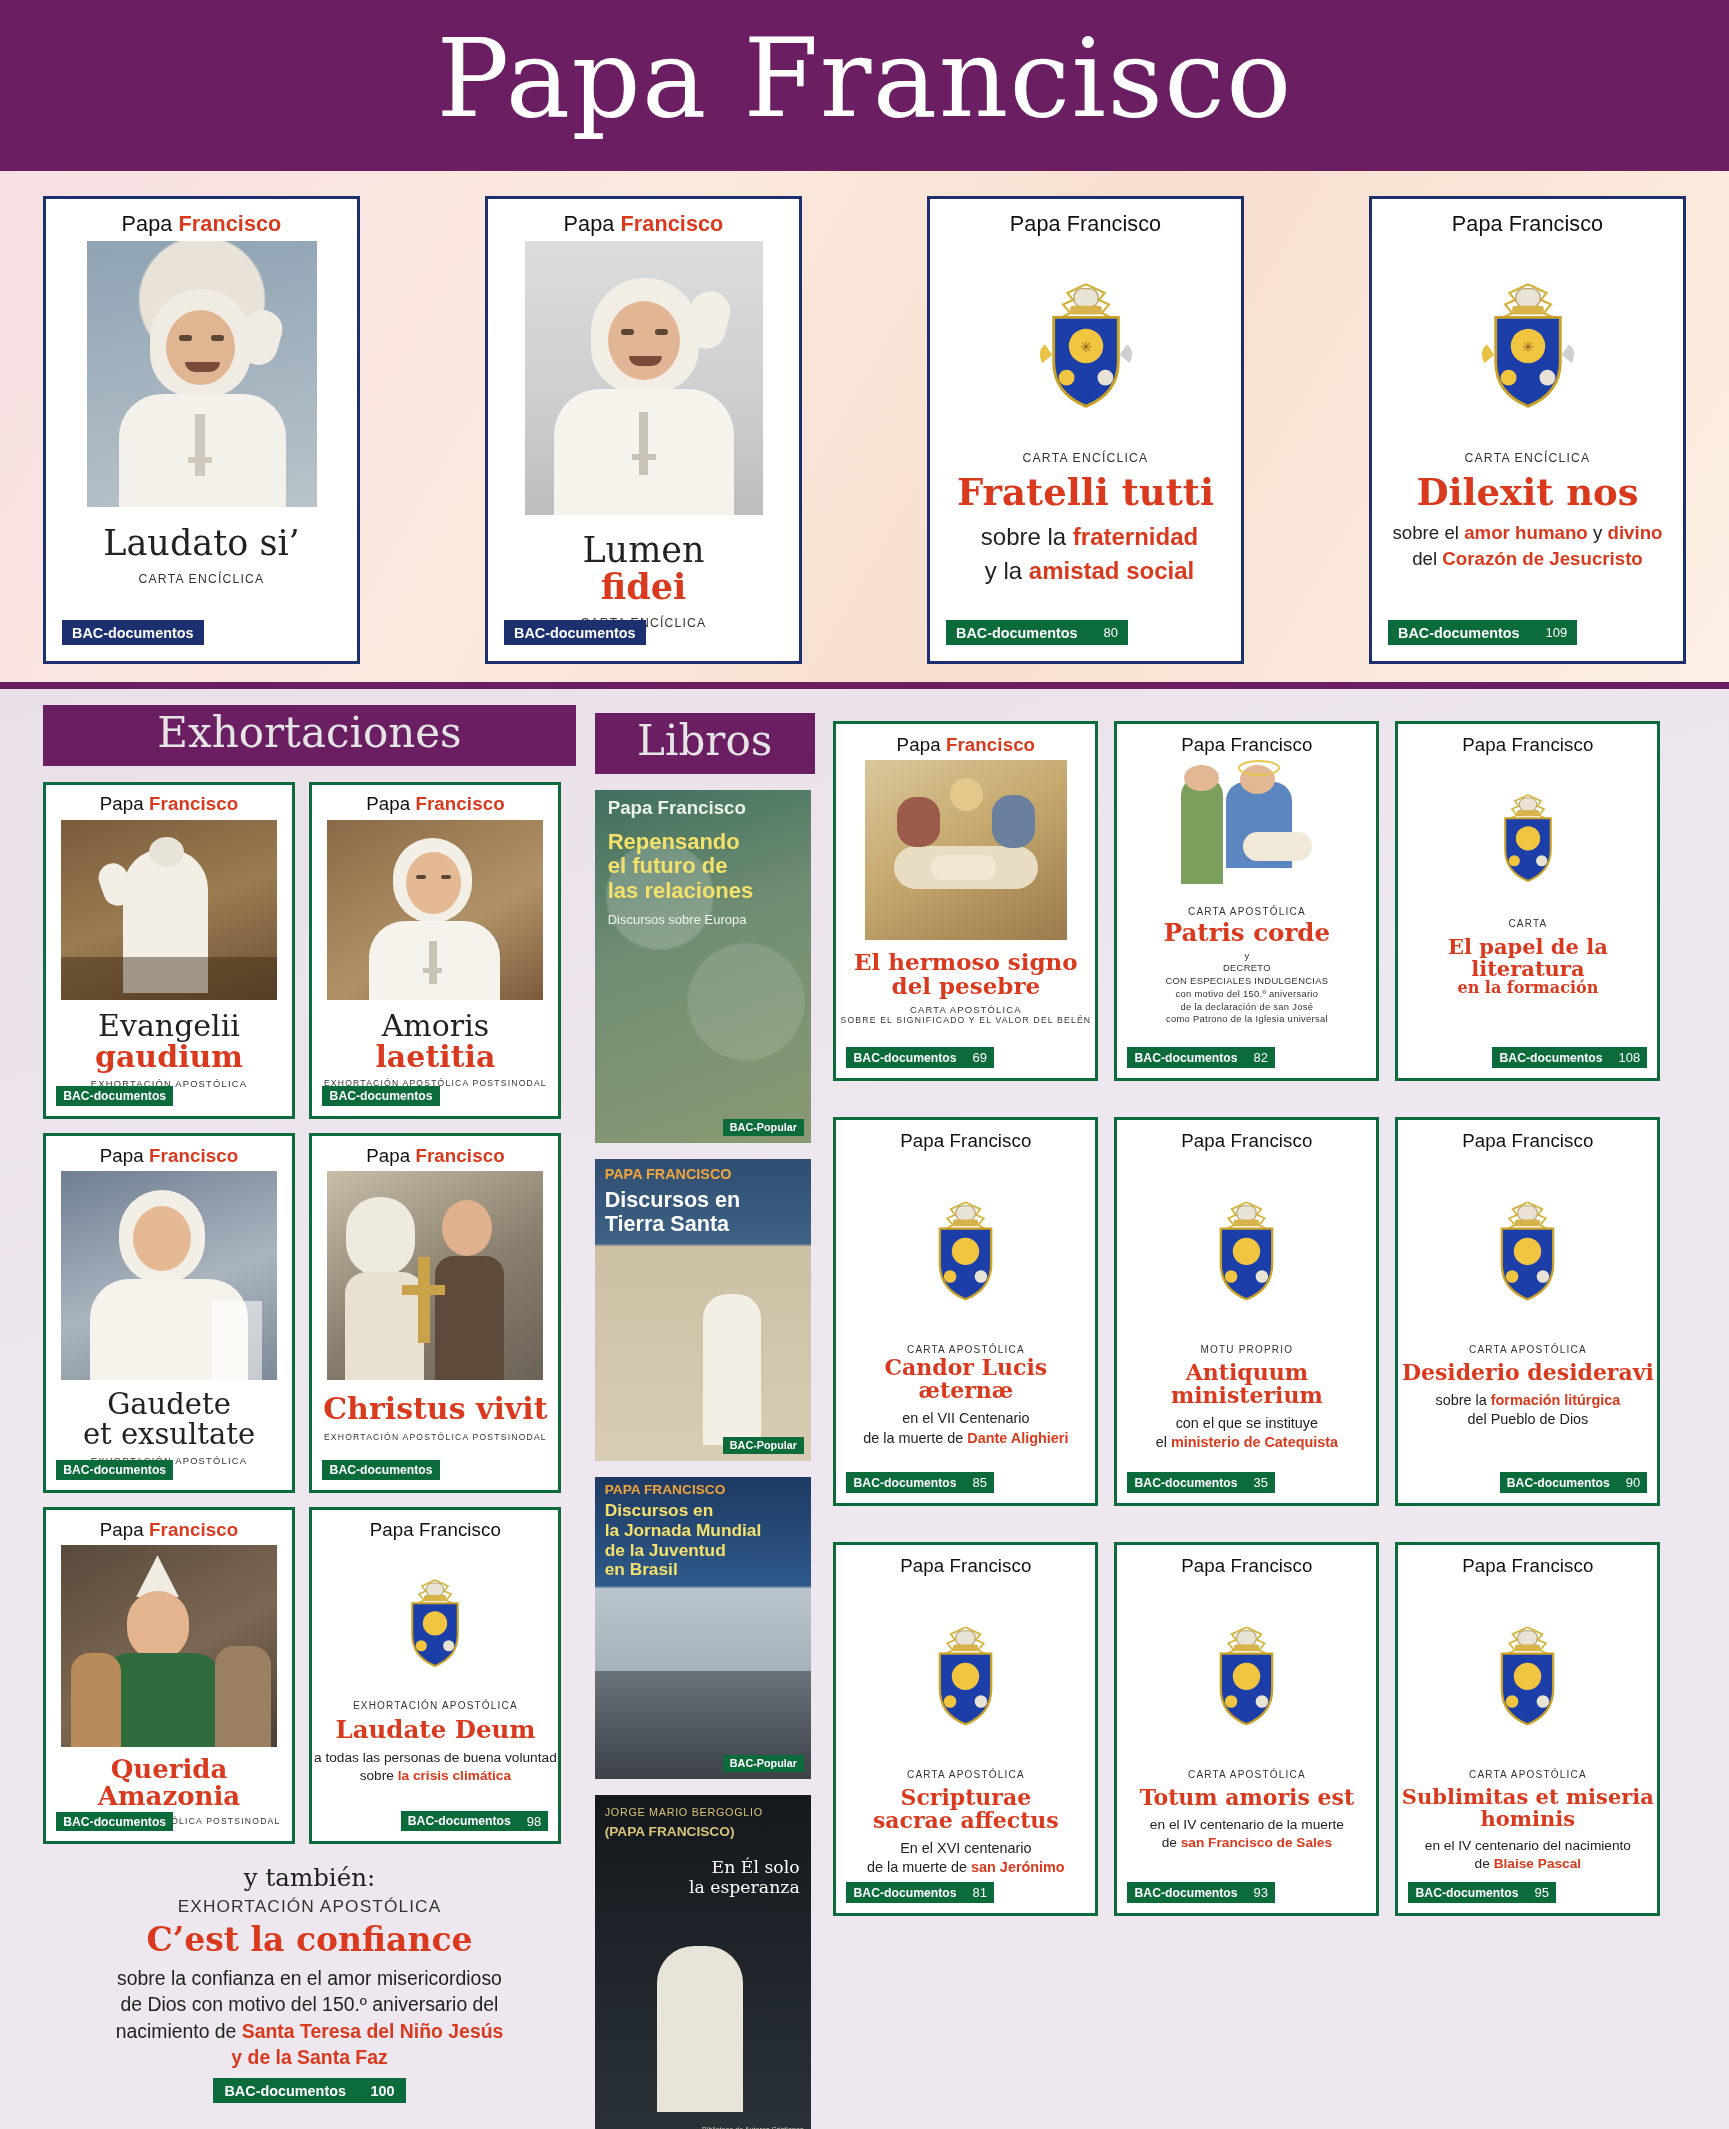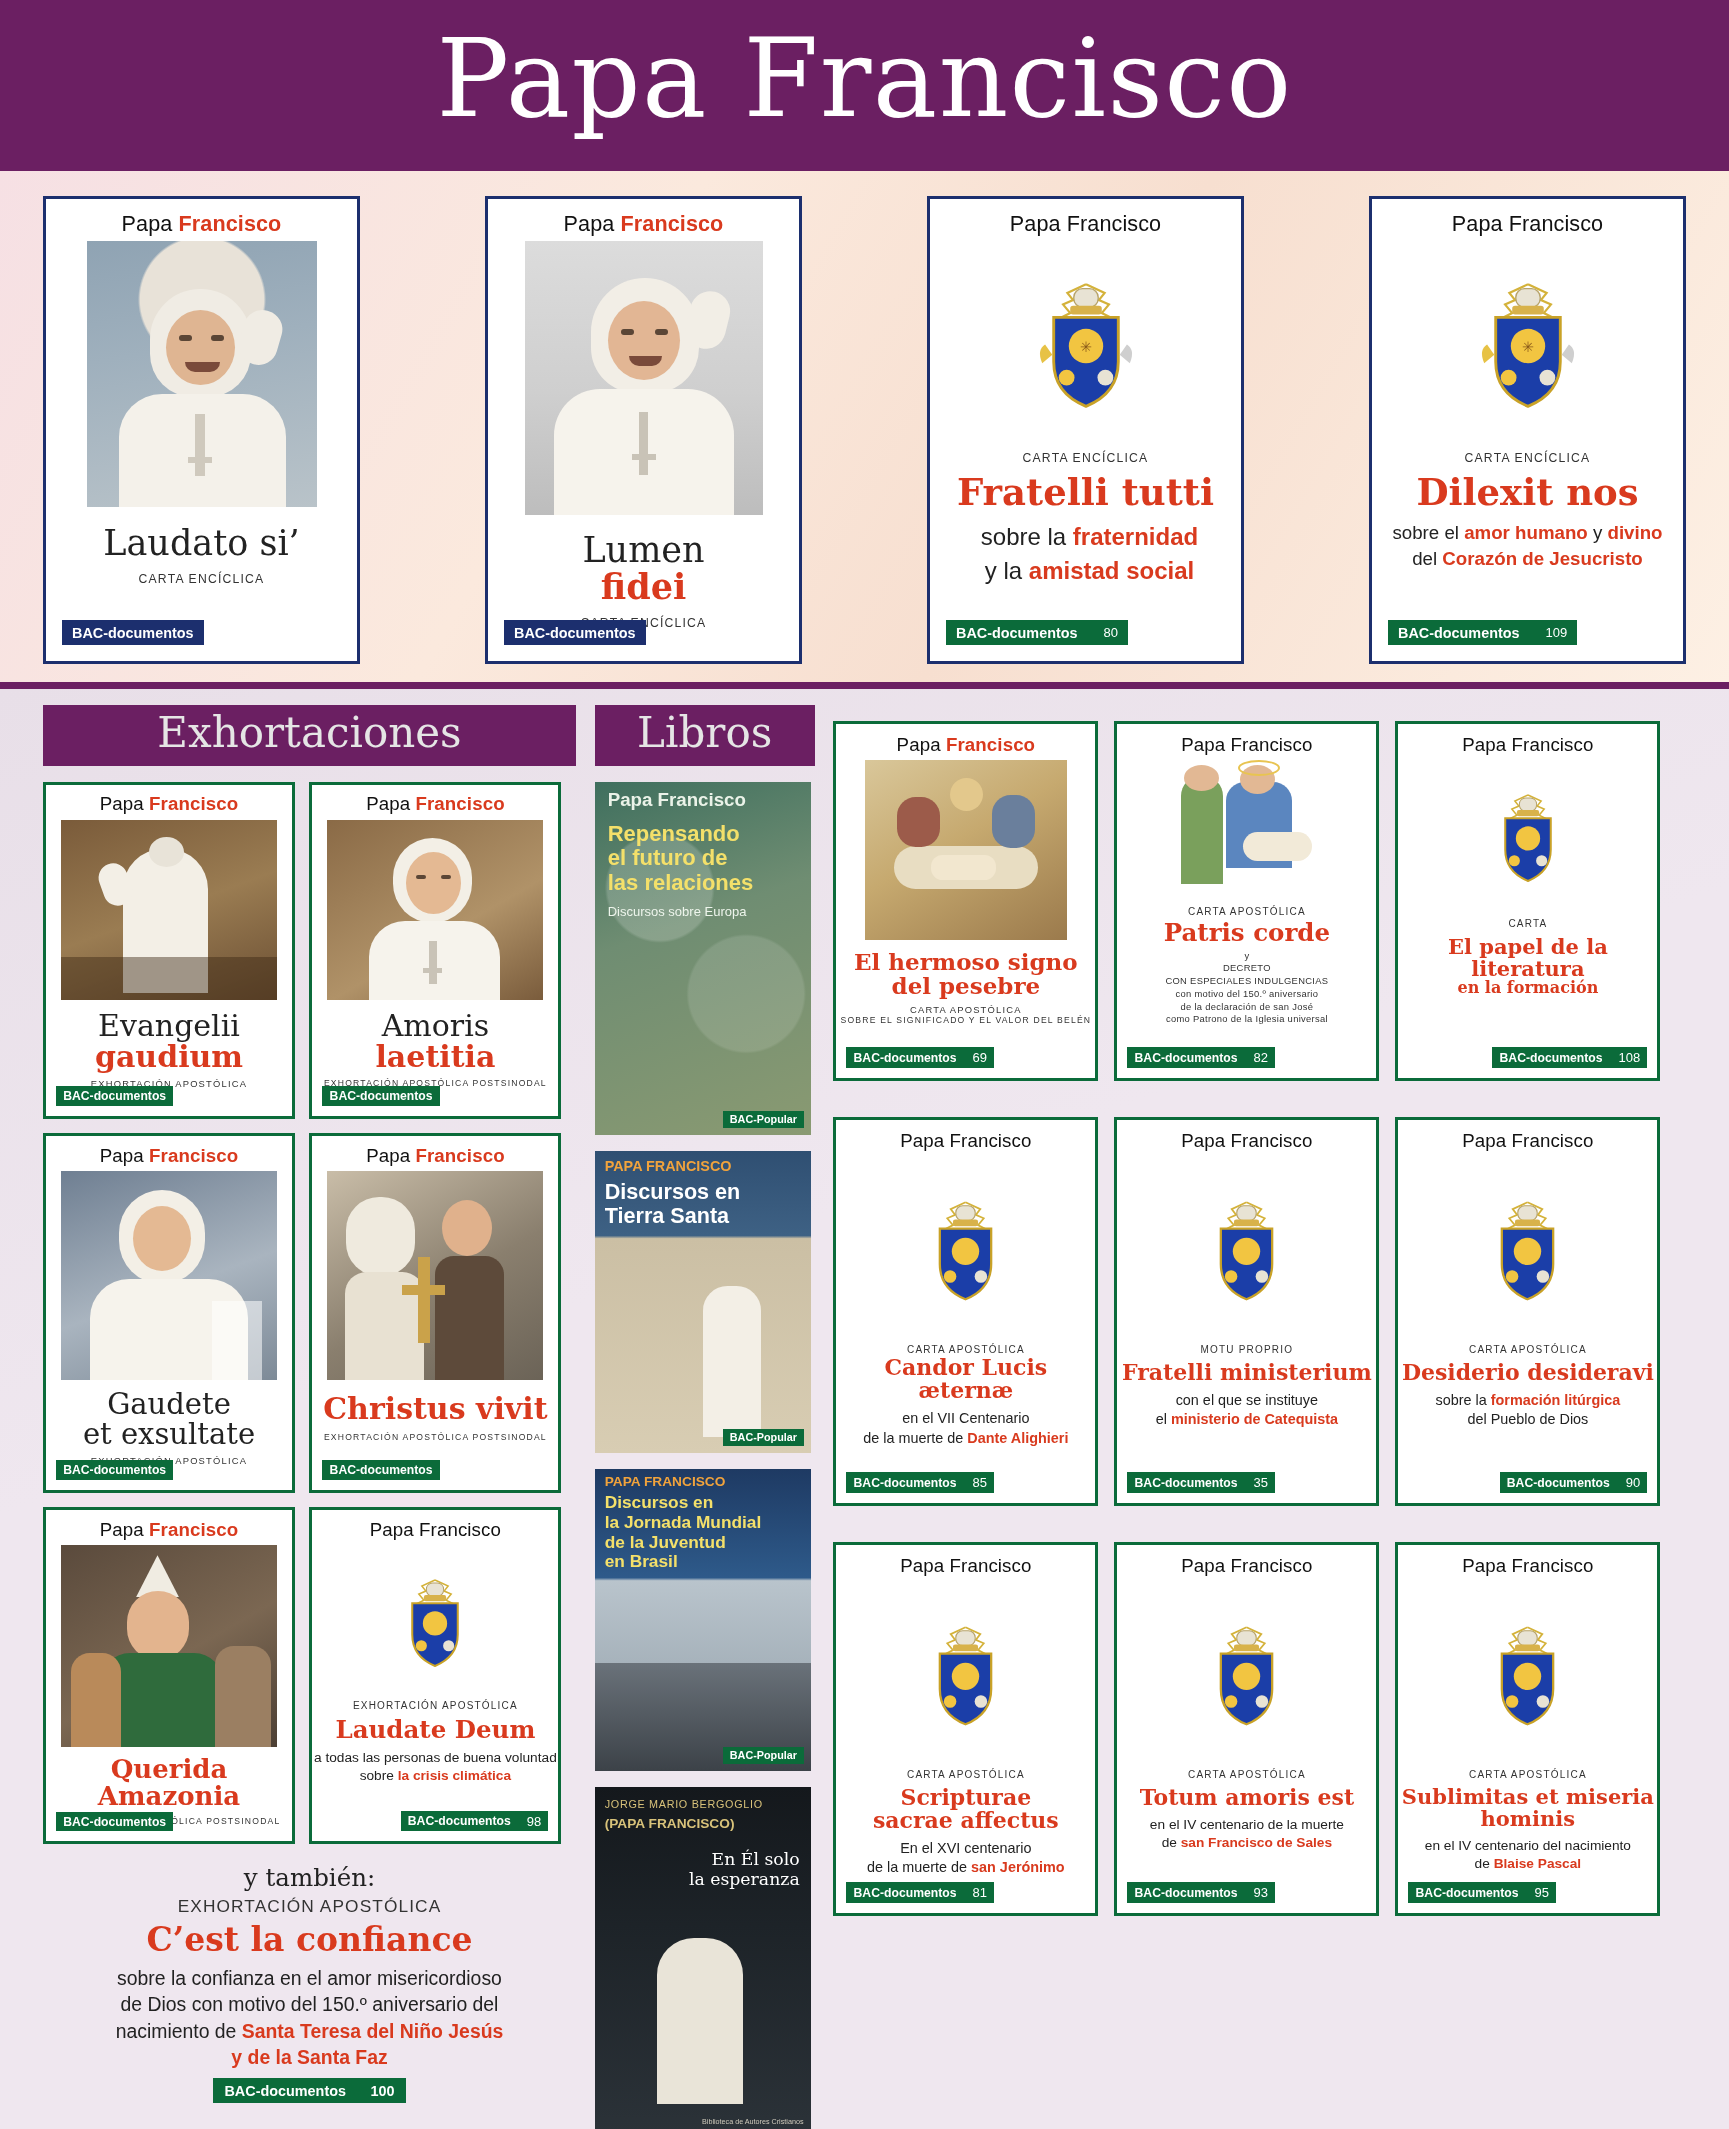--- a/index.html
+++ b/index.html
@@ -74,21 +74,21 @@
     display:flex; gap:18.7px;
   }
   .sect-header {
     background:#6b1f62; color:#e5e5e5;
     font-family:"DejaVu Serif", serif;
     font-size:42px; text-align:center;
     padding:7.2px 0 11.5px 0;
     line-height:1;
   }
   .col-exh { width:533px; }
-  .col-lib { width:220px; }
+  .col-lib { width:220px;margin-top:8px; }
   .col-car { width:849px; }
   .grid2 { display:flex; flex-wrap:wrap; gap:14.4px; margin-top:16px; }
   .grid3 { display:flex; flex-wrap:wrap; gap:16px; margin-top:16px; }
   .footnote { text-align:center; margin-top:18.7px; }
   .footnote .l1 { font-family:"DejaVu Serif", serif; font-size:24.5px; color:#222; }
   .footnote .l2 { font-size:17.3px; letter-spacing:1.1px; color:#333; margin-top:4.3px; }
   .footnote .l3 { font-family:"DejaVu Serif", serif; font-size:33px; color:#d93a1e; font-weight:700; margin-top:2.9px;}
   .footnote .l4 { font-size:19.4px; color:#222; line-height:1.35; margin-top:5.8px;}
   .footnote .l4 b { color:#d93a1e; }
   .footnote .bacline {
@@ -514,21 +514,21 @@
             <path d="M85 10 l26 12 l-8 10 l14 6 l-10 12 l16 8" stroke="#d4b23a" stroke-width="3" fill="none"></path>
             <rect x="68" y="16" width="34" height="26" rx="12" fill="#e8e3d4" stroke="#b8a46a" stroke-width="2"></rect>
             <rect x="63" y="40" width="44" height="12" rx="4" fill="#d8b24a"></rect>
             <path d="M40 56 h90 v62 q0 44 -45 62 q-45 -18 -45 -62 z" fill="#1b3ea8" stroke="#c9a227" stroke-width="4"></path>
             <circle cx="85" cy="96" r="24" fill="#f2c541"></circle>
             <circle cx="58" cy="140" r="11" fill="#f2c541"></circle>
             <circle cx="112" cy="140" r="11" fill="#e8e3d4"></circle>
           </svg>
         </div>
         <div class="t-sub" style="margin-top:24.5px;font-size:10px;">MOTU PROPRIO</div>
-        <div class="t-big title-serif t-red" style="margin-top:5.8px;font-size:22px;">Fratelli ministerium</div>
+        <div class="t-big title-serif t-red" style="margin-top:5.8px;font-size:22px;">Antiquum ministerium</div>
         <div style="font-size:14.4px;color:#222;margin-top:7.2px;text-align:center;line-height:1.35;">
           <span>con el que se instituye</span><br>
           <span>el </span><b class="t-red">ministerio de Catequista</b>
         </div>
         <div class="bac green" style="left:10px;bottom:10px;font-size:12.2px;padding:2.9px 7.2px;gap:16px;">
           <span>BAC-documentos</span>
           <span class="num">35</span>
         </div>
       </div>
 

